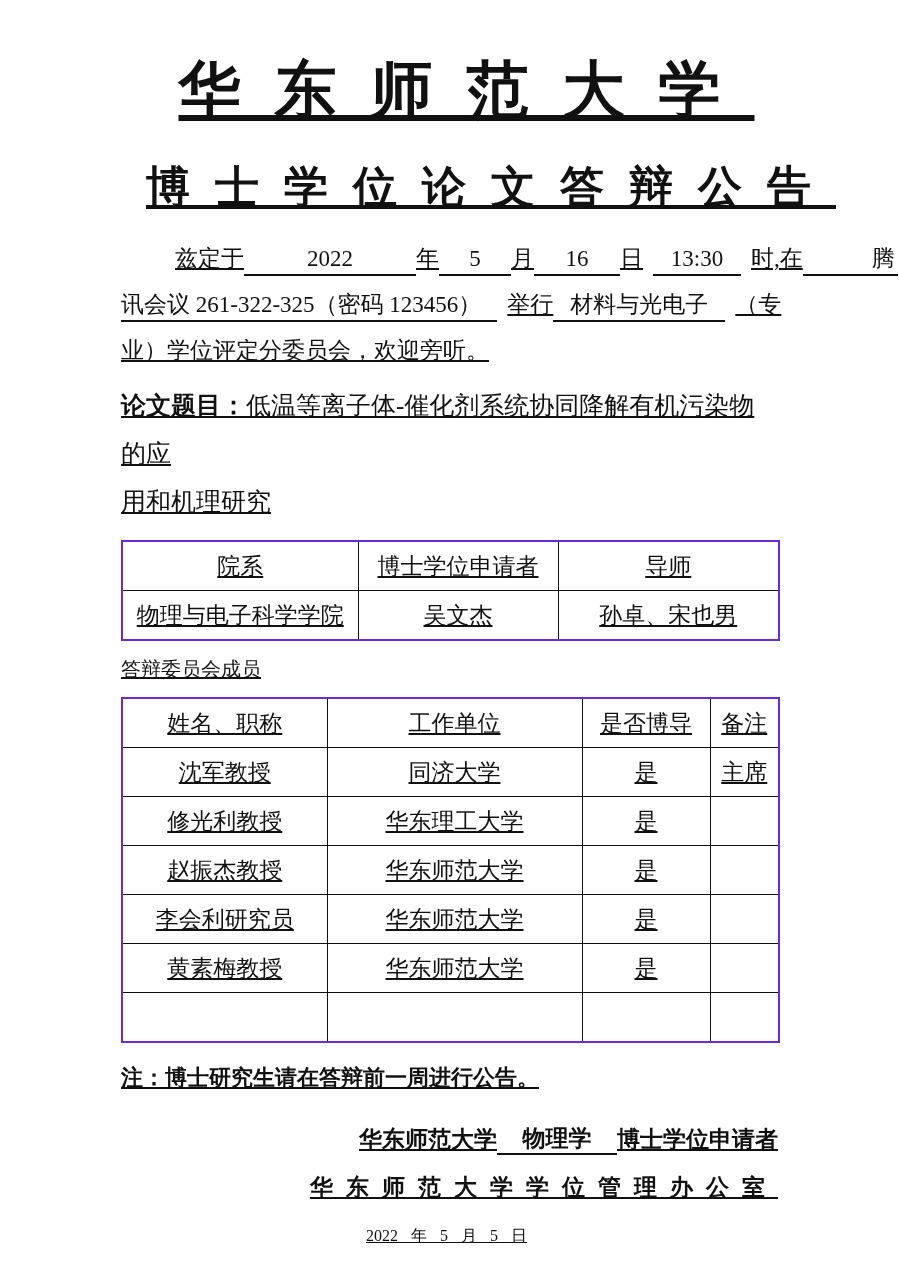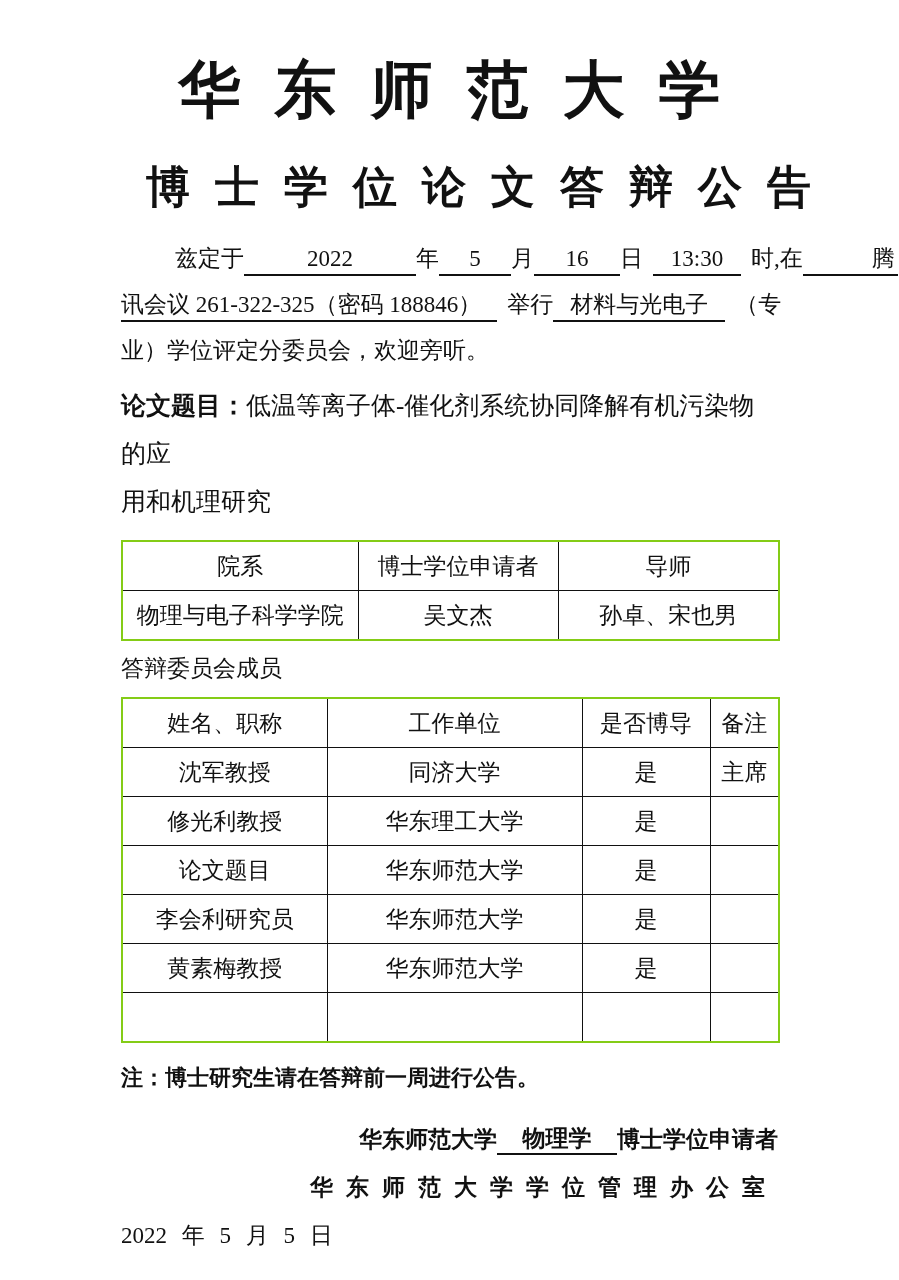--- a/index.html
+++ b/index.html
@@ -6,20 +6,21 @@
   .page {
     position:relative;
     width:899px; height:1280px;
     margin:0 auto;
     background:#ffffff;
     color:#111111;
     font-family:"Liberation Serif","DejaVu Serif",serif;
     overflow:hidden;
     box-sizing:border-box;
     padding:50px 121px 0 121px;
+    text-decoration:underline;
   }
   
   .doc-title {
     margin:0;
     font-size:62px; line-height:80px;
     font-weight:bold;
     text-align:center;
     letter-spacing:34px;
     padding-left:34px;      
     white-space:nowrap;
@@ -53,72 +54,72 @@
   .f-venue2{ padding-right:16px; }
   .f-major { min-width:172px; }
   .gap-s { display:inline-block; width:10px; }
   
   .thesis { margin-top:8px; font-size:25px; }
   .thesis .tline { line-height:48px; }
   .thesis-label { font-weight:bold; }
   
   table {
     border-collapse:collapse;
-    border:2px solid #84cc16;
+    border:2px solid #6d28d9;
     table-layout:fixed;
     width:657px;
     font-size:23px;
   }
   .info-table { margin-top:14px; }
   .committee-table { margin-top:14px; }
   th,td {
     border:1px solid #111;
     font-weight:normal;
     text-align:center;
     vertical-align:middle;
     height:48px;
     padding:0 2px;
     overflow:hidden;
   }
-  .section-label { margin-top:14px; font-size:23px; line-height:28px; }
+  .section-label { margin-top:14px; font-size:20px; line-height:28px; }
   
   .note { margin-top:20px; font-size:22px; font-weight:bold; line-height:30px; }
   .footer-line1 {
     margin-top:32px; font-size:23px; font-weight:bold;
     text-align:right; line-height:30px; white-space:nowrap;
   }
   .field-underline {
     display:inline-block;
     border-bottom:2px solid #111;
     min-width:120px;
     text-align:center;
     vertical-align:bottom;
     line-height:28px;
   }
   .footer-line2 {
     margin-top:18px; font-size:23px; font-weight:bold;
     text-align:right; letter-spacing:13px; line-height:30px; white-space:nowrap;
   }
   .footer-date {
-    margin-top:18px; font-size:23px;
-    text-align:left; word-spacing:9px; line-height:30px;
+    margin-top:18px; font-size:16px;
+    text-align:center; word-spacing:9px; line-height:30px;
     padding-right:6px;
   }
 </style>
 </head>
 <body>
 
 <div class="page">
 
   <h1 class="doc-title">华东师范大学</h1>
   <h2 class="doc-subtitle">博士学位论文答辩公告</h2>
 
   <div class="intro">
     <div class="iline"><span class="indent"></span><span>兹定于</span><span class="blank f-year"><span>2022</span></span><span>年</span><span class="blank f-month"><span>5</span></span><span>月</span><span class="blank f-day"><span>16</span></span><span>日</span><span class="gap-s"></span><span class="blank f-time"><span>13:30</span></span><span class="gap-s"></span><span>时,在</span><span class="blank f-venue1"><span>腾</span></span></div>
-    <div class="iline"><span class="blank f-venue2"><span>讯会议 261-322-325（密码 188846）</span></span><span class="gap-s"></span><span>举行</span><span class="blank f-major"><span>材料与光电子</span></span><span class="gap-s"></span><span>（专</span></div>
+    <div class="iline"><span class="blank f-venue2"><span>讯会议 261-322-325（密码 123456）</span></span><span class="gap-s"></span><span>举行</span><span class="blank f-major"><span>材料与光电子</span></span><span class="gap-s"></span><span>（专</span></div>
     <div class="iline"><span>业）学位评定分委员会，欢迎旁听。</span></div>
   </div>
 
   <div class="thesis">
     <div class="tline"><span class="thesis-label">论文题目：</span><span>低温等离子体-催化剂系统协同降解有机污染物的应</span></div>
     <div class="tline"><span>用和机理研究</span></div>
   </div>
 
   <table class="info-table">
     <colgroup>
@@ -162,21 +163,21 @@
       <td>是</td>
       <td>主席</td>
     </tr>
     <tr>
       <td>修光利教授</td>
       <td>华东理工大学</td>
       <td>是</td>
       <td></td>
     </tr>
     <tr>
-      <td>论文题目</td>
+      <td>赵振杰教授</td>
       <td>华东师范大学</td>
       <td>是</td>
       <td></td>
     </tr>
     <tr>
       <td>李会利研究员</td>
       <td>华东师范大学</td>
       <td>是</td>
       <td></td>
     </tr>

